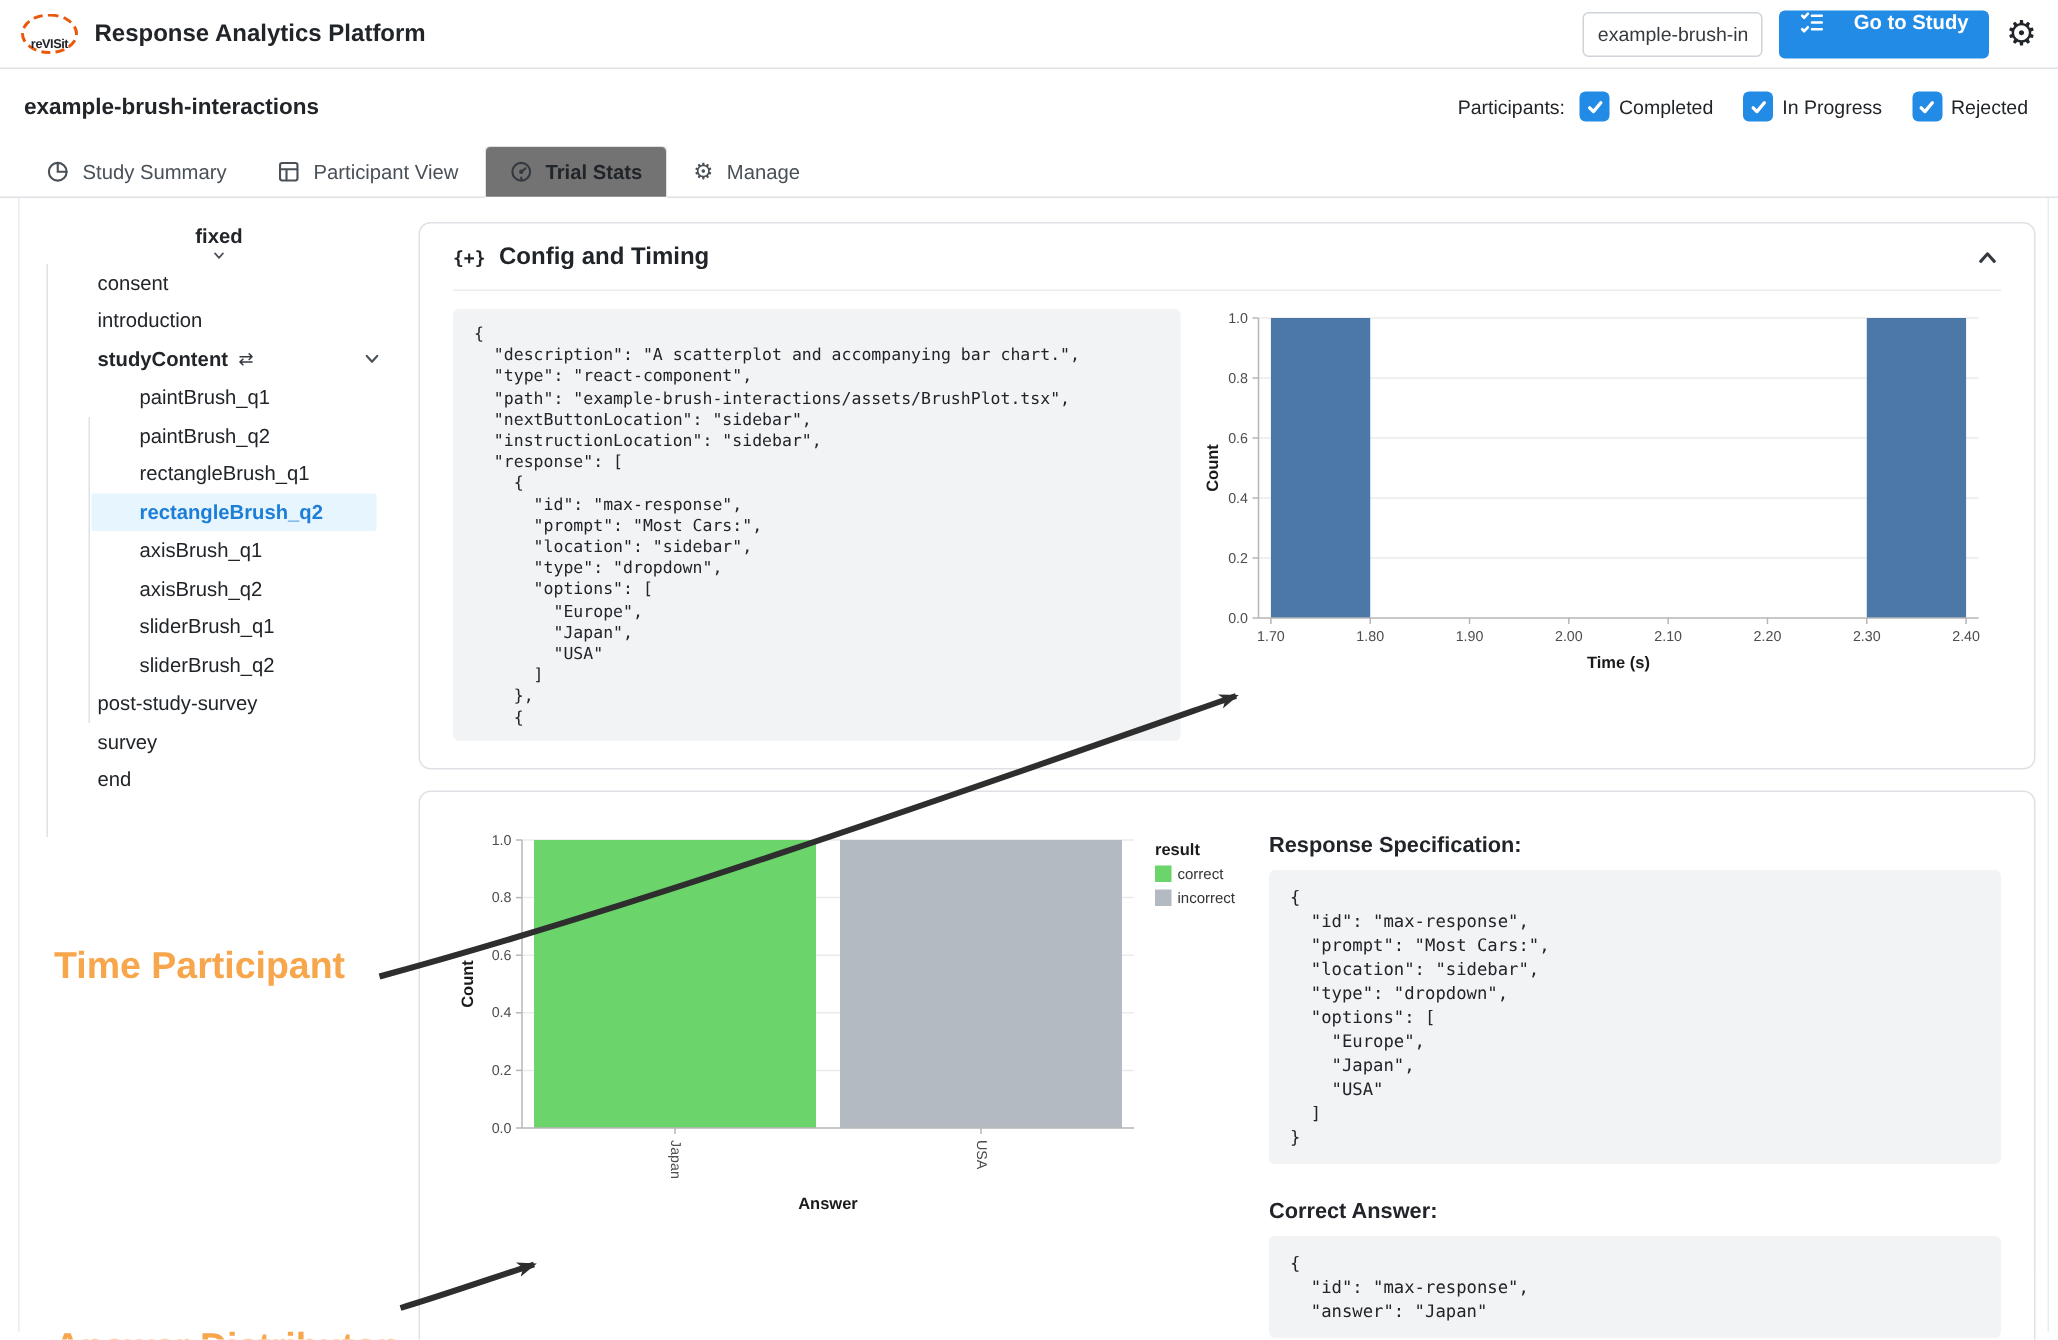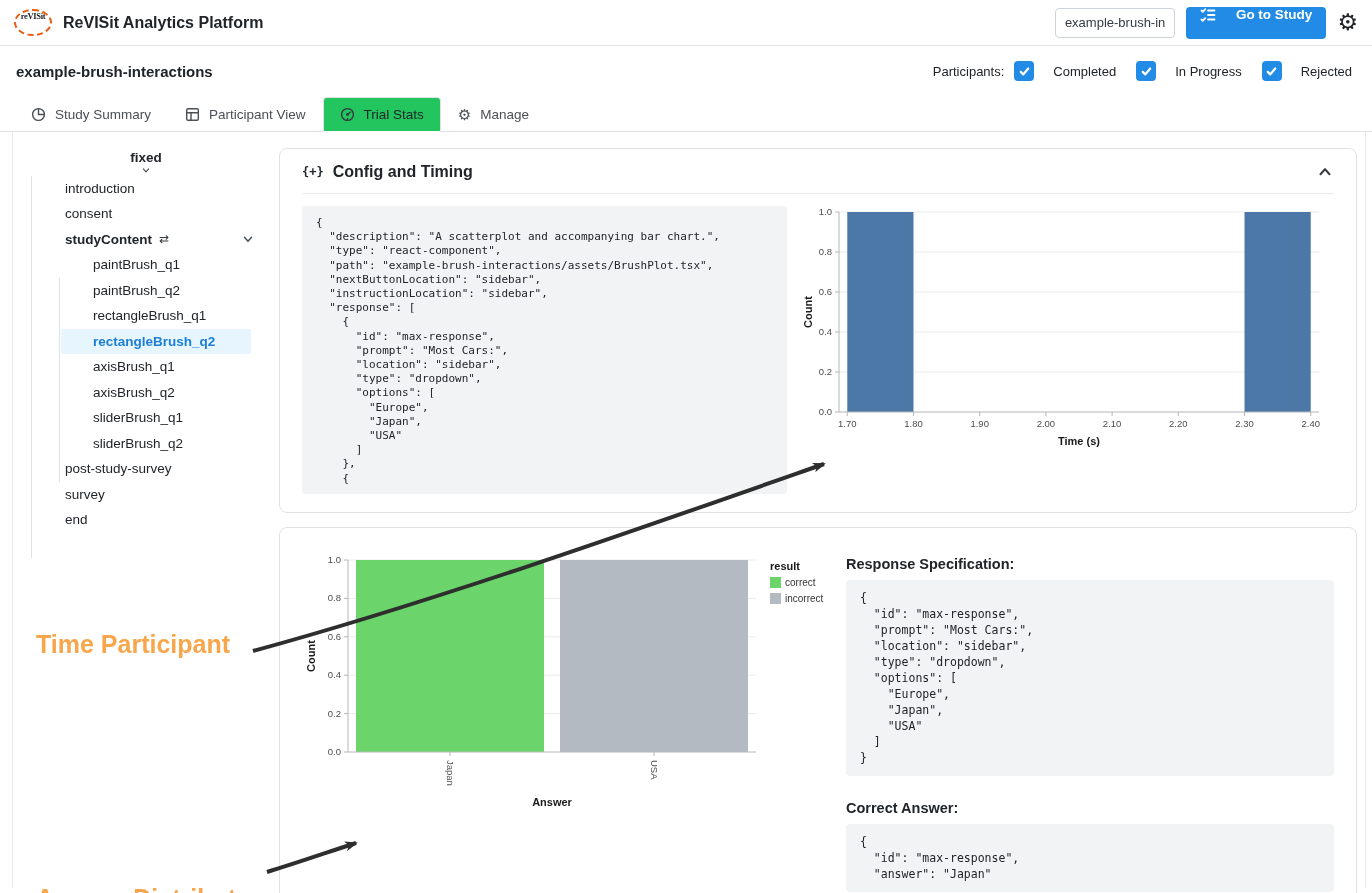--- a/index.html
+++ b/index.html
@@ -2,46 +2,46 @@
 <html><head>
 <meta charset="utf-8">
 <style>
   * { box-sizing: border-box; margin: 0; padding: 0; }
   html,body { width:1372px; height:893px; overflow:hidden; background:#fff;
     font-family:"Liberation Sans", sans-serif; color:#212529; position:relative; }
 
   
   .hdr { height:46px; display:flex; align-items:center; padding:0 14px; border-bottom:1px solid #dee2e6; }
   .logo { width:38px; height:27px; border:2px dashed #e8590c; border-radius:50%;
-    display:flex; align-items:flex-start; justify-content:center;
-    font-size:8.5px; font-weight:700; color:#212529; flex:none; letter-spacing:-.3px;font-family:Liberation Serif, serif; }
+    display:flex; align-items:flex-end; justify-content:center;
+    font-size:8.5px; font-weight:700; color:#212529; flex:none; letter-spacing:-.3px; }
   .hdr-title { font-size:16px; font-weight:700; margin-left:11px; }
   .hdr-right { margin-left:auto; display:flex; align-items:center; gap:11px; }
   .study-input { width:120px; height:30px; border:1px solid #ced4da; border-radius:4px;
     padding:0 9px; font-size:13px; color:#343a40; font-family:"Liberation Sans",sans-serif; outline:none; }
   .btn-primary { display:flex; gap:20px; height:32px; padding:0 14px;
     background:#228be6; color:#fff; border:none; border-radius:4px;
     font-size:13.5px; font-weight:700; font-family:"Liberation Sans",sans-serif; cursor:pointer; }
   .gear { font-size:23px; line-height:1; color:#212529; cursor:pointer; }
 
   
   .studybar { display:flex; align-items:center; padding:15px 16px 11px 16px; }
   .study-title { font-size:15px; font-weight:700; }
   .filters { margin-left:auto; display:flex; align-items:center; font-size:13px; }
   .filters .plabel { margin-right:10px; }
   .cb { width:20px; height:20px; border-radius:4px; background:#228be6;
     display:flex; align-items:center; justify-content:center; cursor:pointer; flex:none; }
-  .cb-label { margin-left:19px; margin-right:20px; }
+  .cb-label { margin-left:6px; margin-right:20px; }
   .cb-label:last-child { margin-right:4px; }
 
   
   .tabs { display:flex; align-items:flex-end; padding-left:14px; border-bottom:1px solid #dee2e6; height:40px; }
   .tab { display:flex; align-items:center; gap:9px; padding:9px 16px; font-size:13.5px; color:#495057;
     border:1px solid transparent; border-radius:4px 4px 0 0; margin-bottom:-1px; cursor:pointer; white-space:nowrap; }
-  .tab.active { background:#22c55e; border-color:#dee2e6 #dee2e6 #fff; color:#212529; }
+  .tab.active { background:#737373; border-color:#dee2e6 #dee2e6 #fff; color:#212529;font-weight:bold; }
   .tab svg { flex:none; }
 
   
   .panel { display:flex; margin:0 6px 0 12px; border-left:1px solid #e9ecef; border-right:1px solid #e9ecef; height:756px; }
   .sidebar { width:260px; flex:none; position:relative; padding-top:18px; }
   .guide { position:absolute; width:1px; background:#dee2e6; }
   .trow { display:flex; align-items:center; height:25.5px; padding-right:18px;
     font-size:13.5px; color:#212529; cursor:pointer; white-space:nowrap; }
   .trow.bold { font-weight:700; }
   .trow.l0 { padding-left:24px;flex-direction:column; } .trow.l1 { padding-left:52px; } .trow.l2 { padding-left:80px; }
@@ -82,21 +82,21 @@
   #anno-answer { left:36px; top:884px; }
   #arrow-overlay { position:absolute; left:0; top:0; z-index:30; pointer-events:none; }
 </style>
 </head>
 <body>
 
 <div class="hdr">
   <div class="logo">
     <span>reVISit</span>
   </div>
-  <div class="hdr-title">ReVISit Analytics Platform</div>
+  <div class="hdr-title">Response Analytics Platform</div>
   <div class="hdr-right">
     <input class="study-input" readonly="" value="example-brush-interactions" style="">
     <button class="btn-primary">
       <svg width="16" height="16" viewBox="0 0 16 16" fill="none" stroke="#fff" stroke-width="1.8" stroke-linecap="round" stroke-linejoin="round">
         <path d="M8 3.5h6.5M8 8h6.5M8 12.5h6.5"></path>
         <path d="M1.5 3.5l1.3 1.3 2.4-2.6"></path>
         <path d="M1.5 12.5l1.3 1.3 2.4-2.6"></path>
       </svg>
       <span>Go to Study</span>
     </button>
@@ -166,25 +166,25 @@
     <div class="guide" style="left:46px; top:145.5px; height:204px;"></div>
 
   <div class="trow l0 bold">
         <span>fixed</span>
         <span class="spacer"></span>
         <svg width="14" height="14" viewBox="0 0 16 16">
           <path d="M4 6l4 4.5L12 6" fill="none" stroke="#495057" stroke-width="1.7" stroke-linecap="round" stroke-linejoin="round"></path>
         </svg>
       </div>
       <div class="trow l1">
+        <span>consent</span>
+        <span class="spacer"></span>
+      </div>
+      <div class="trow l1">
         <span>introduction</span>
-        <span class="spacer"></span>
-      </div>
-      <div class="trow l1">
-        <span>consent</span>
         <span class="spacer"></span>
       </div>
       <div class="trow l1 bold">
         <span>studyContent</span>
         <span class="shuffle">⇄</span>
         <span class="spacer"></span>
         <svg width="14" height="14" viewBox="0 0 16 16">
           <path d="M4 6l4 4.5L12 6" fill="none" stroke="#495057" stroke-width="1.7" stroke-linecap="round" stroke-linejoin="round"></path>
         </svg>
       </div>

